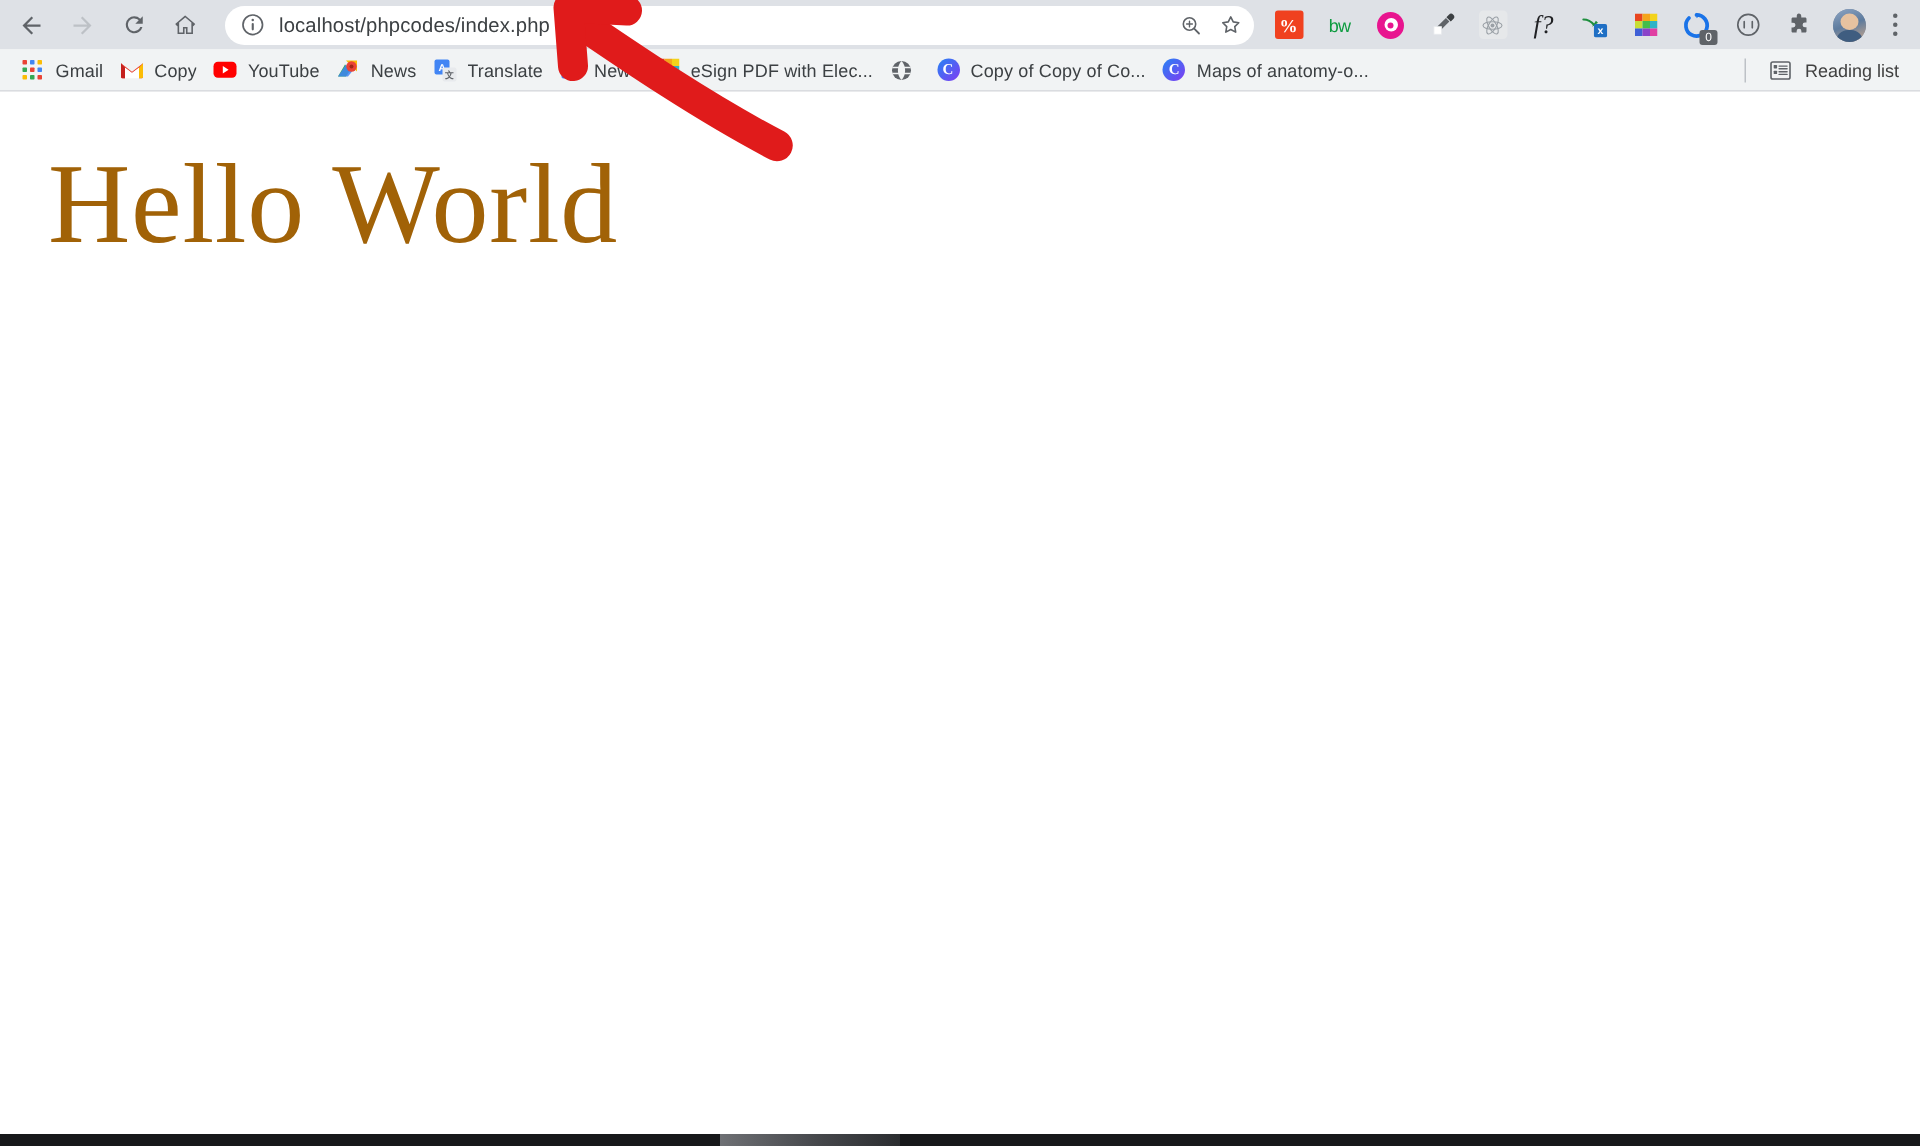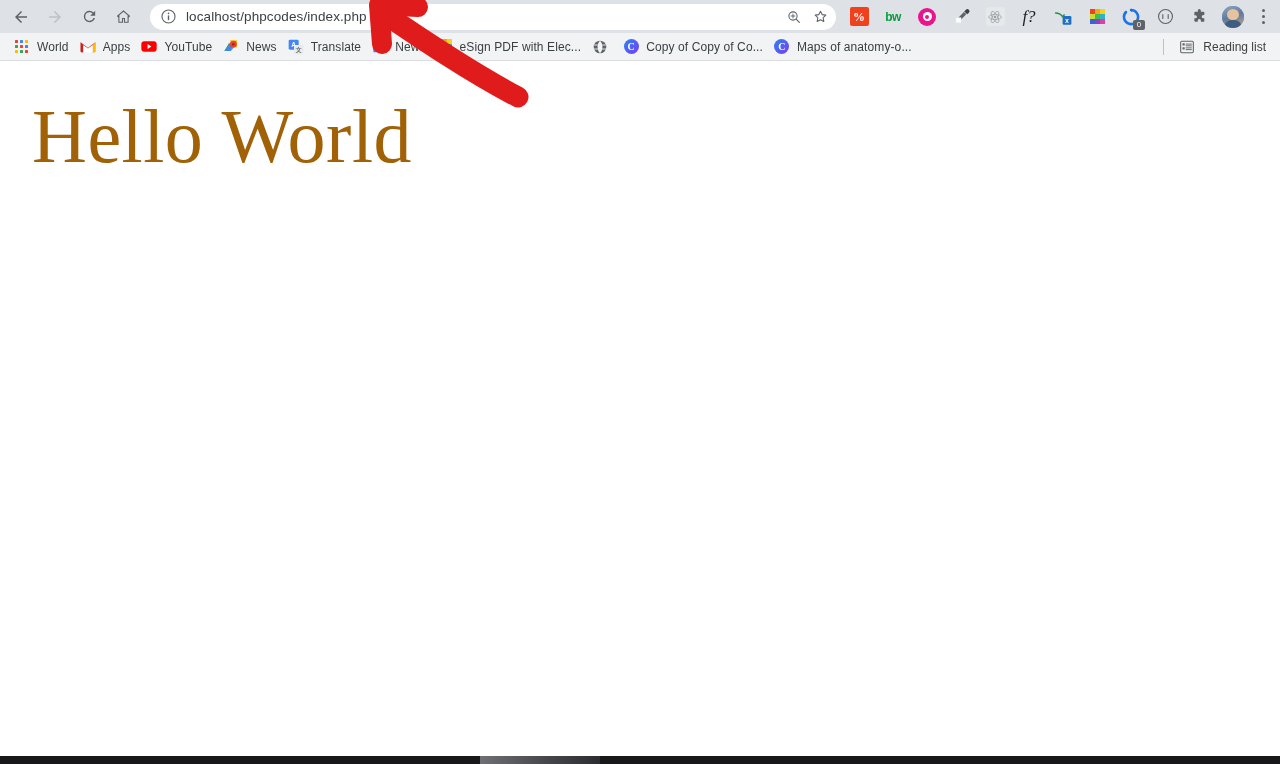--- a/index.html
+++ b/index.html
@@ -323,21 +323,21 @@
 
     <div class="ext-strip">
 
       <div class="ext">
         <div style="width:19px;height:19px;background:#f0411f;border-radius:2px;display:flex;align-items:center;justify-content:center;">
           <span style="color:#fff;font-size:12px;font-weight:700;font-family:'Liberation Serif',serif;line-height:1;">%</span>
         </div>
       </div>
 
       <div class="ext">
-        <span style="color:#0d9b3f;font-size:12px;font-weight:700;letter-spacing:-0.5px;">bw</span>
+        <span style="color:#0d9b3f;font-size:12px;font-weight:400;letter-spacing:-0.5px;">bw</span>
       </div>
 
       <div class="ext">
         <div style="width:18px;height:18px;border-radius:50%;background:#e8158f;display:flex;align-items:center;justify-content:center;">
           <div style="width:9px;height:9px;border-radius:50%;background:#fff;display:flex;align-items:center;justify-content:center;">
             <div style="width:4px;height:4px;border-radius:50%;background:#e8158f;"></div>
           </div>
         </div>
       </div>
 
@@ -432,33 +432,33 @@
             <i style="background:#4285f4"></i>
             <i style="background:#fbbc05"></i>
           <i style="background:#34a853"></i>
             <i style="background:#ea4335"></i>
             <i style="background:#4285f4"></i>
           <i style="background:#fbbc05"></i>
             <i style="background:#34a853"></i>
             <i style="background:#ea4335"></i>
         </span>
       </span>
-      <span class="bm-label">World</span>
+      <span class="bm-label">Gmail</span>
     </div>
 
     <div class="bm">
       <span class="favicon">
         <svg width="16" height="13" viewBox="0 0 24 18">
           <path d="M1 2.5 12 11 23 2.5V16a1.5 1.5 0 0 1-1.5 1.5H19V7l-7 5.3L5 7v10.5H2.5A1.5 1.5 0 0 1 1 16z" fill="#ea4335"></path>
           <path d="M1 2.5 5 7v10.5H2.5A1.5 1.5 0 0 1 1 16z" fill="#c5221f"></path>
           <path d="M23 2.5 19 7v10.5h2.5A1.5 1.5 0 0 0 23 16z" fill="#fbbc05"></path>
           <path d="M5 7v10.5h14V7l-7 5.3z" fill="#ffffff"></path>
         </svg>
       </span>
-      <span class="bm-label">Apps</span>
+      <span class="bm-label">Copy</span>
     </div>
 
     <div class="bm">
       <span class="favicon">
         <svg width="17" height="13" viewBox="0 0 24 17">
           <rect x="0.5" y="0.5" width="23" height="16" rx="4.5" fill="#ff0000"></rect>
           <path d="M9.8 4.7 15.6 8.5 9.8 12.3z" fill="#ffffff"></path>
         </svg>
       </span>
       <span class="bm-label">YouTube</span>

